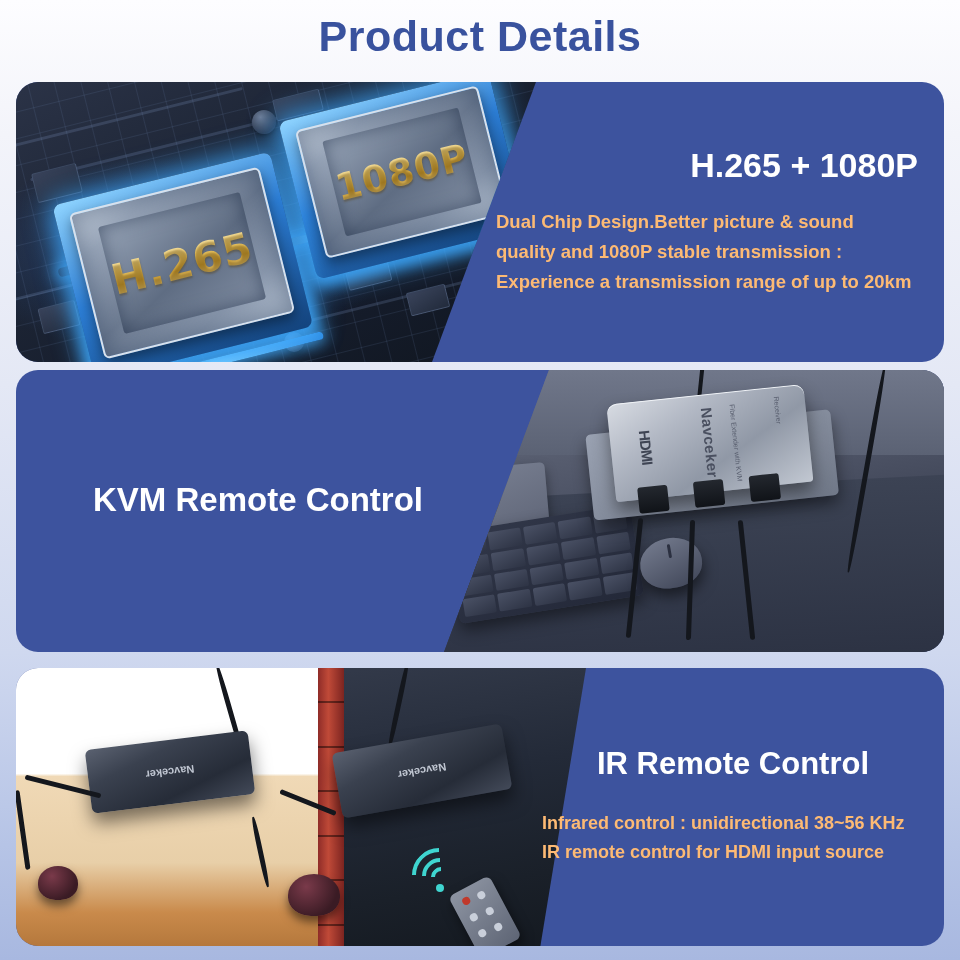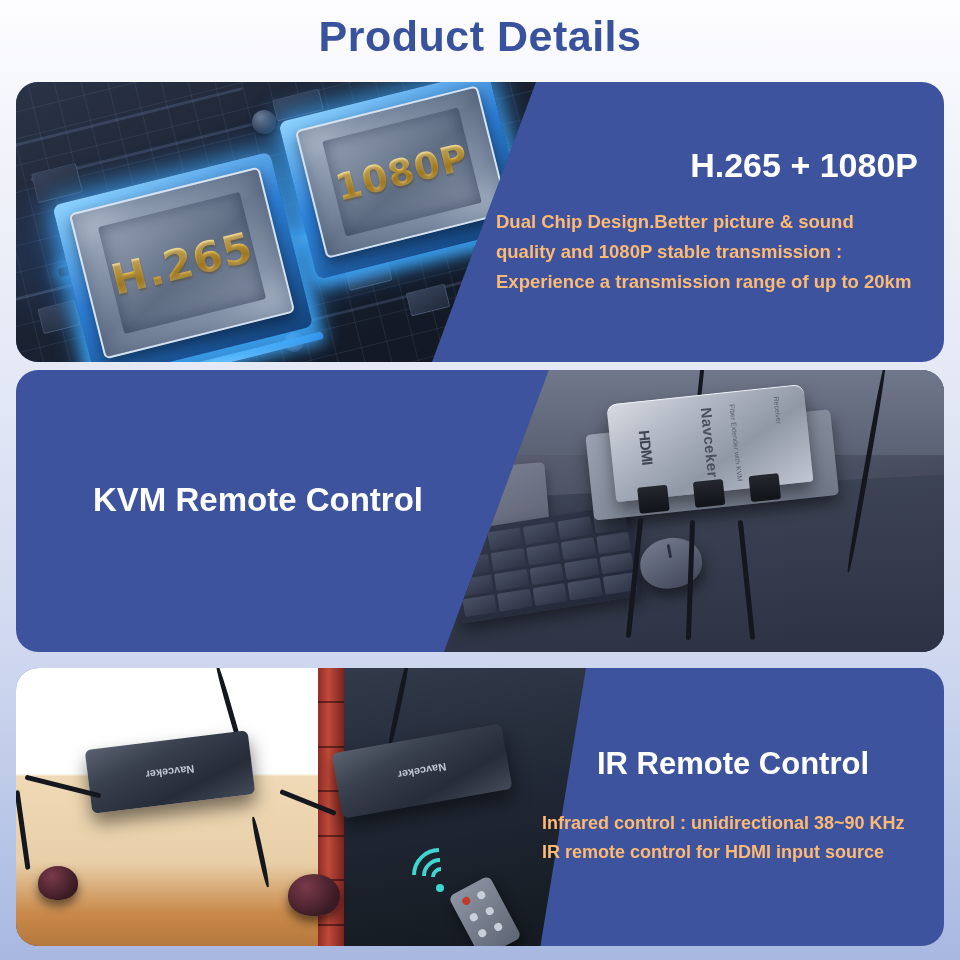--- a/index.html
+++ b/index.html
@@ -427,15 +427,15 @@
         <i style="left:9px;top:26px;"></i>
         <i style="left:26px;top:28px;"></i>
         <i style="left:9px;top:44px;"></i>
         <i style="left:26px;top:46px;"></i>
       </div>
     </div>
   </div>
 
   <div class="panel-text">
     <div class="feature-title">IR Remote Control</div>
-    <div class="feature-desc">Infrared control : unidirectional 38~90 KHz IR remote control for HDMI input source</div>
+    <div class="feature-desc">Infrared control : unidirectional 38~56 KHz IR remote control for HDMI input source</div>
   </div>
 </div>
 
 </body></html>

